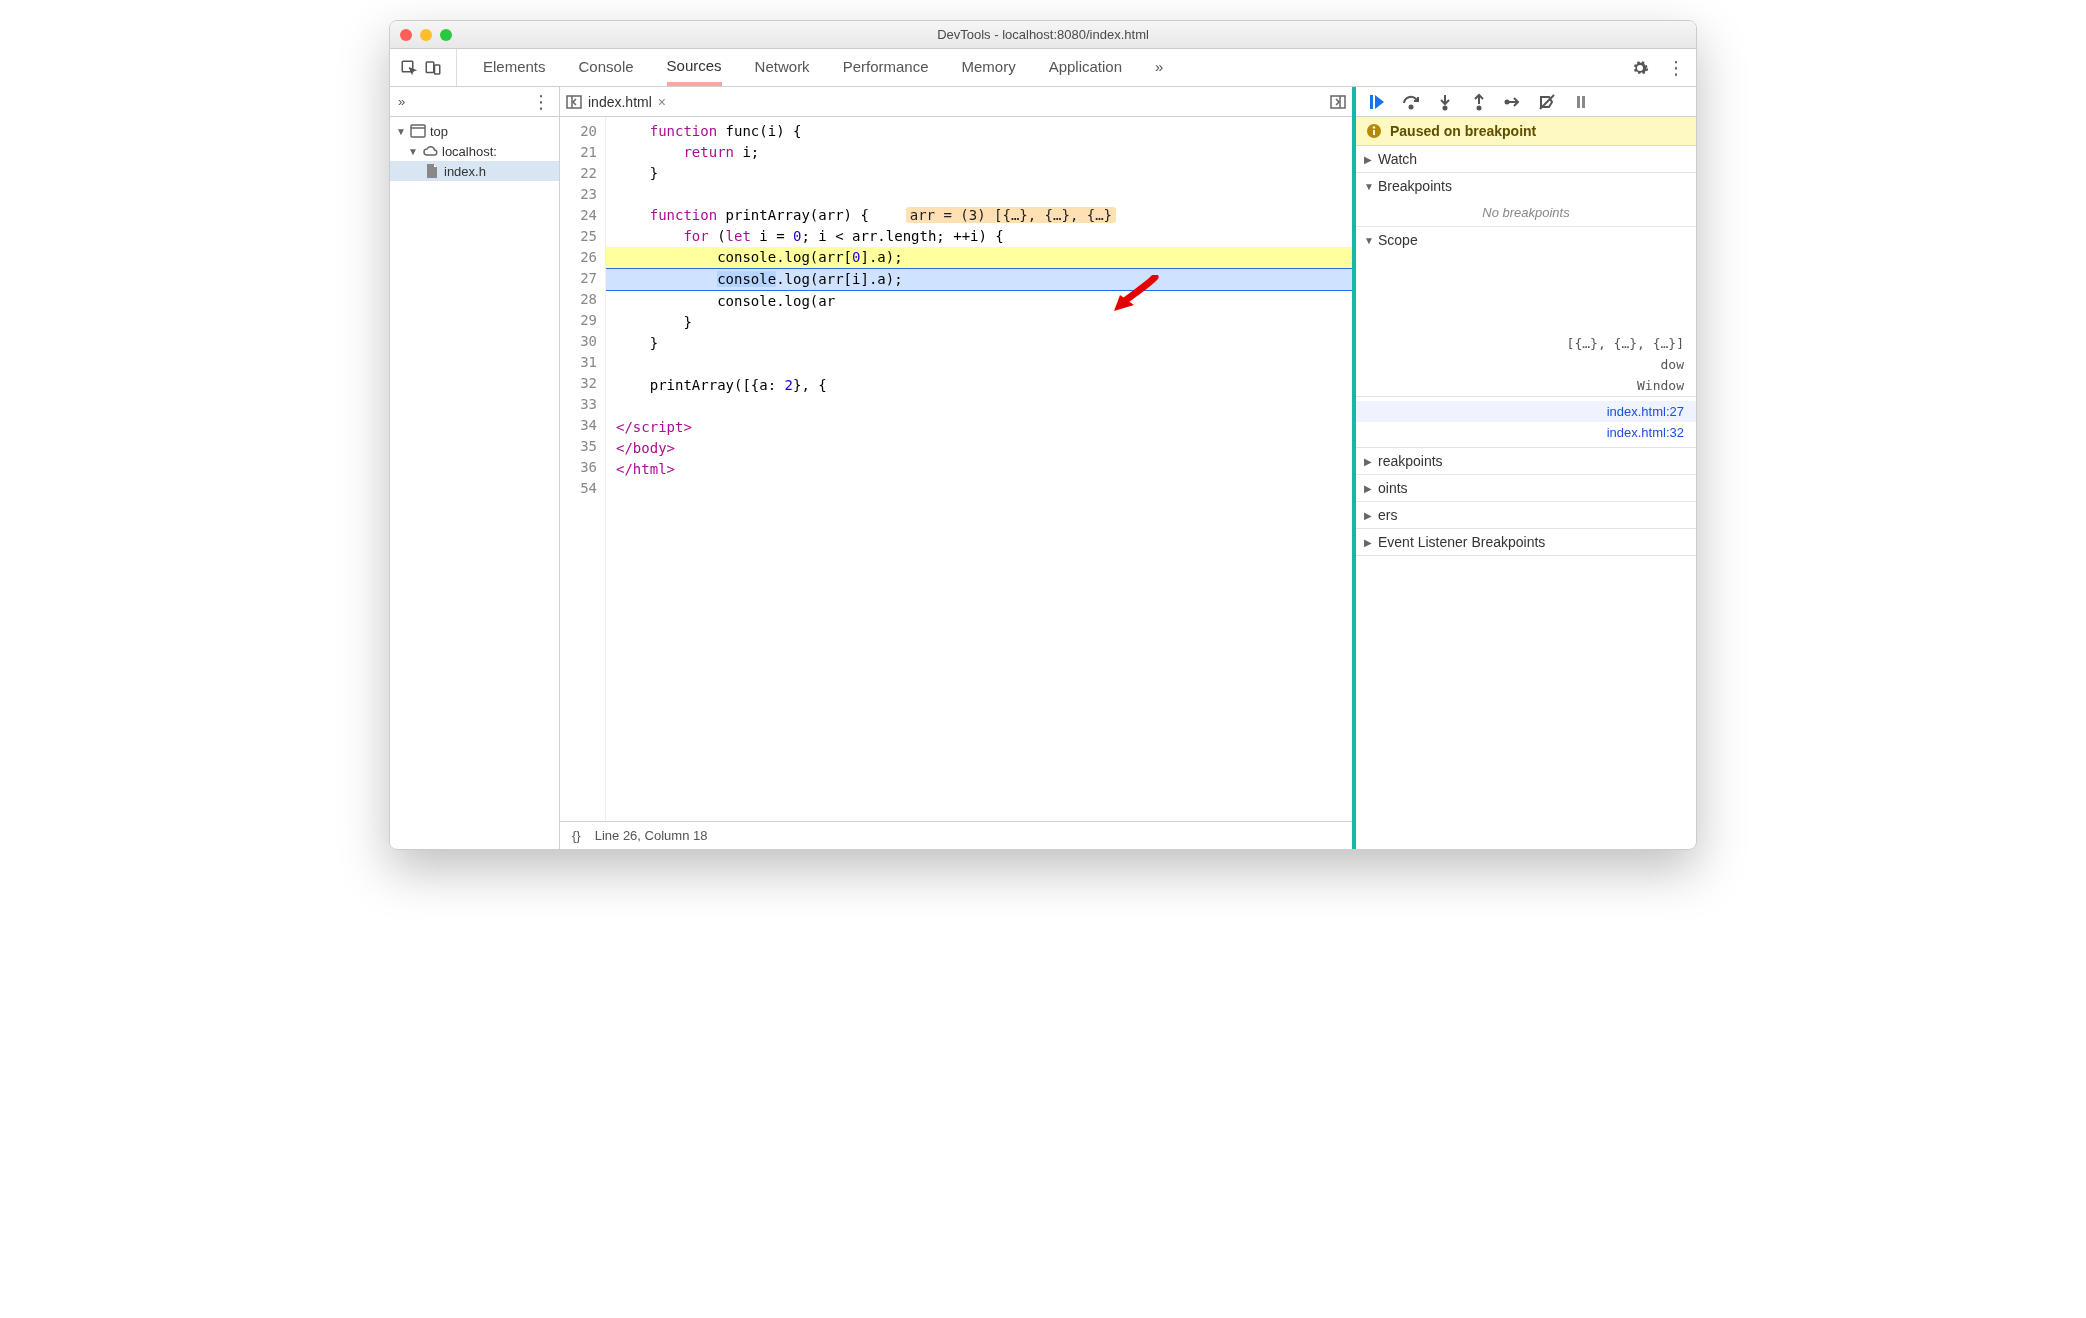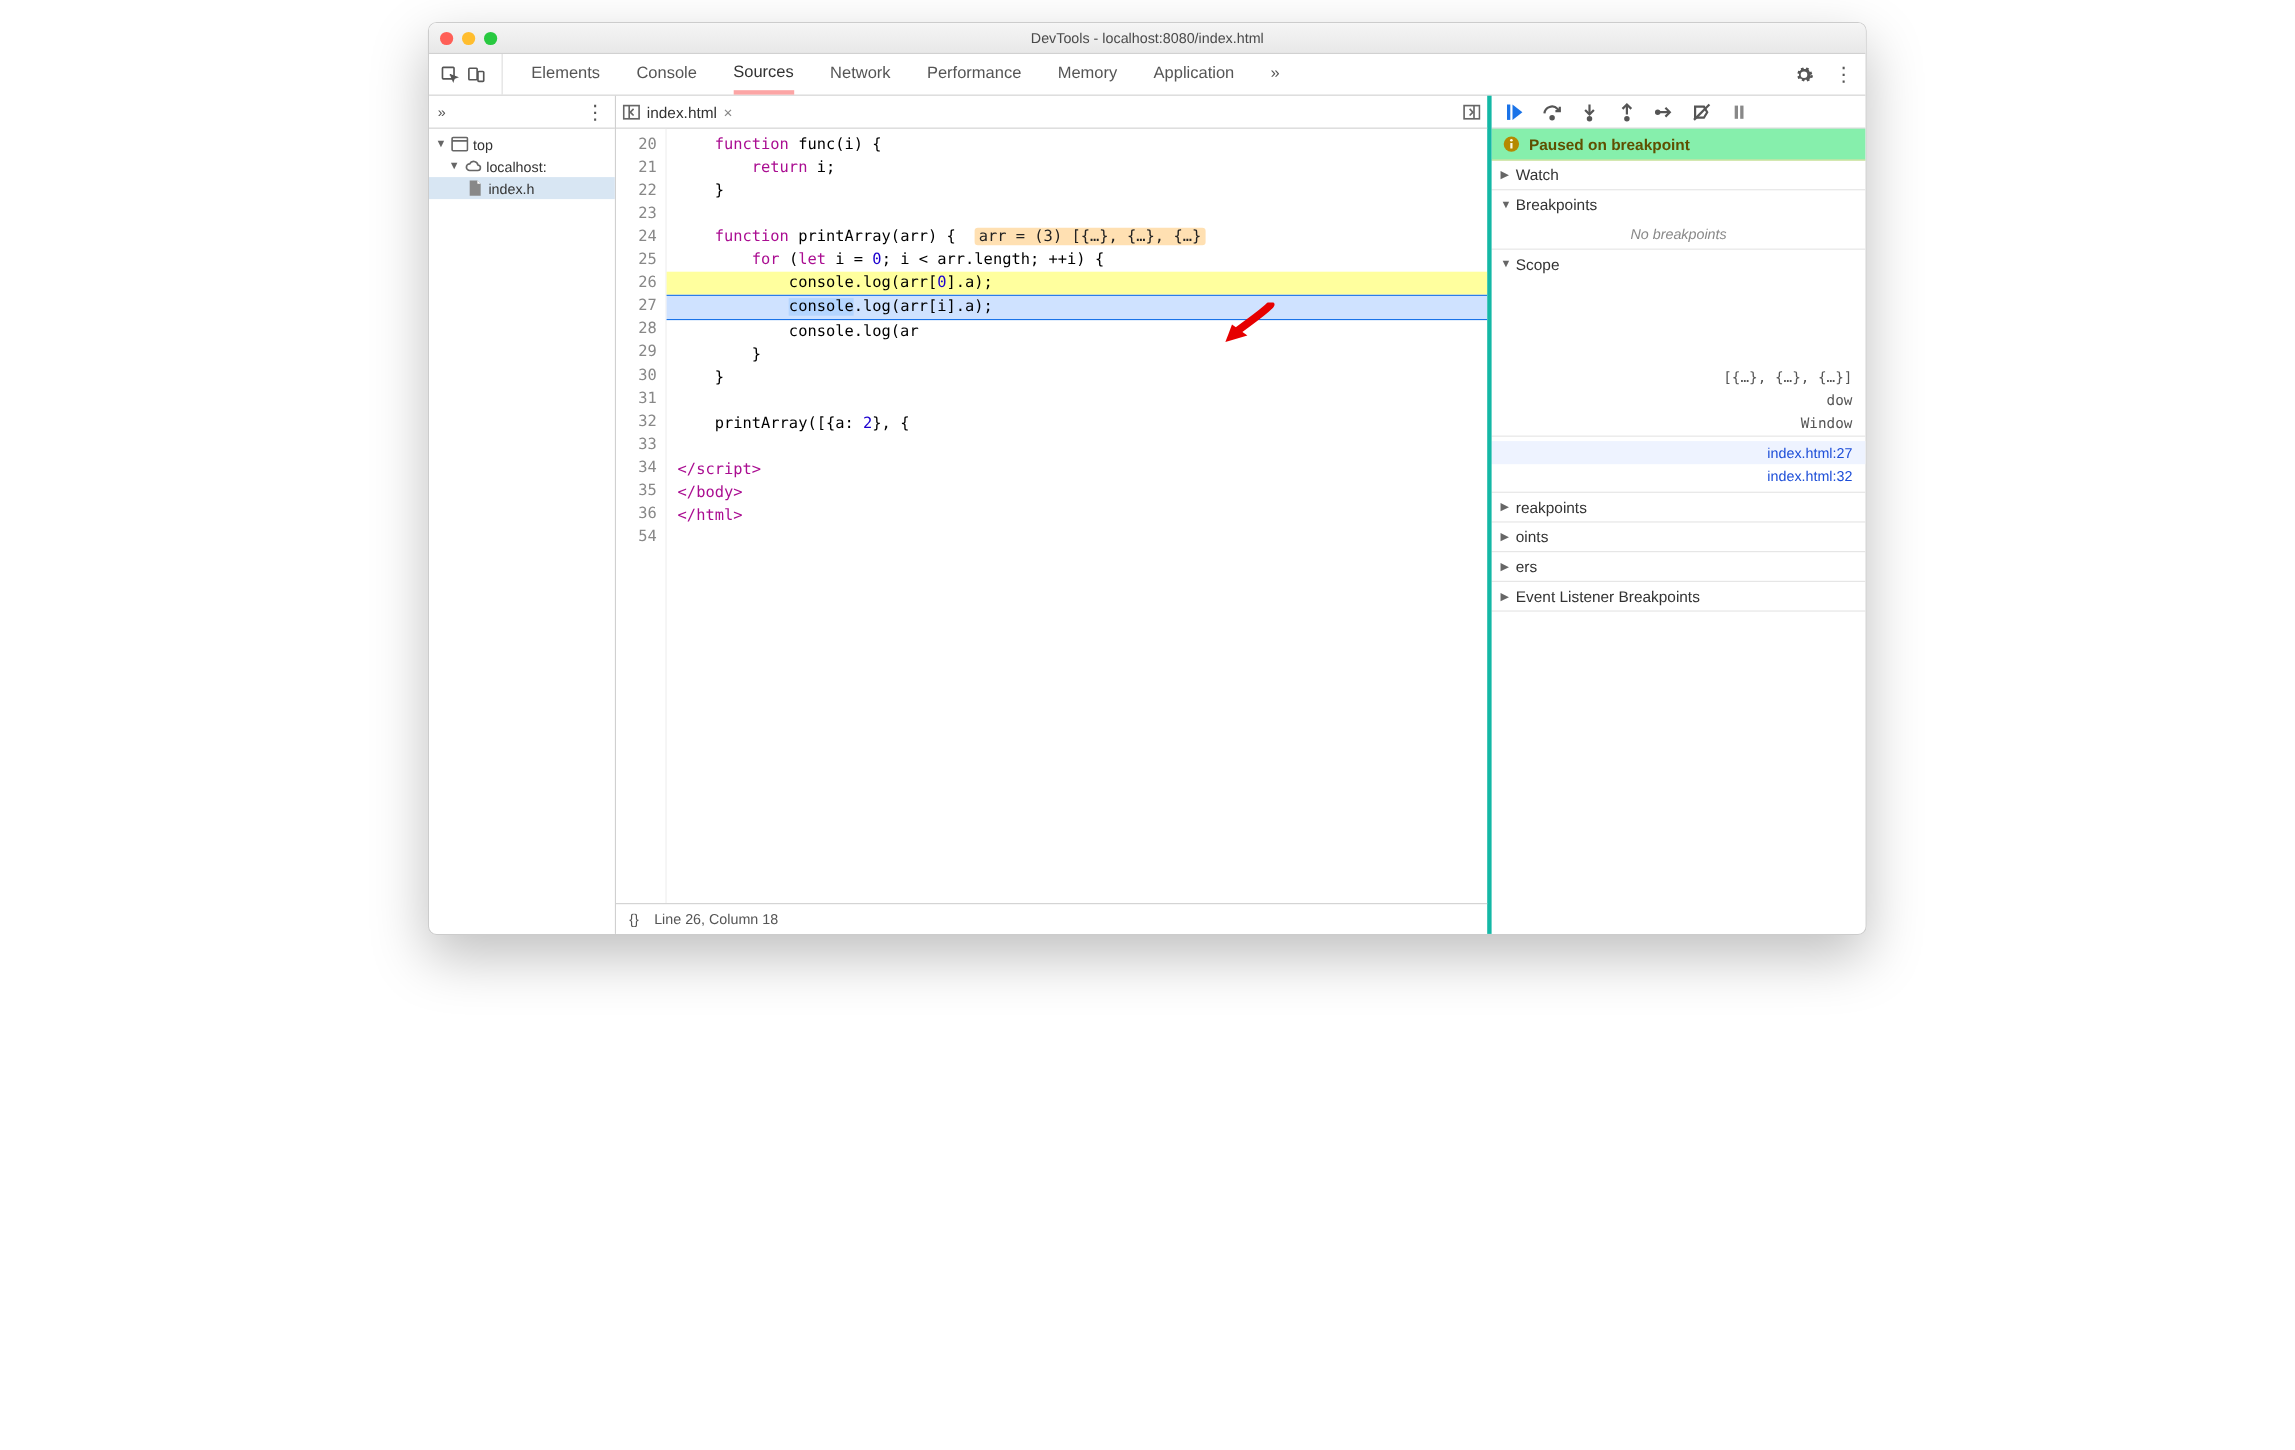--- a/index.html
+++ b/index.html
@@ -64,31 +64,31 @@
   .editor-tabs { height:30px; border-bottom:1px solid #d0d0d0; display:flex; align-items:center; padding:0 6px; gap:6px; }
   .editor-tab { display:flex; align-items:center; gap:6px; font-size:14px; color:#333; }
   .editor-tab .close { color:#888; cursor:pointer; }
   .editor-tabs .right-icon { margin-left:auto; }
   .code-area { flex:1; display:flex; overflow:auto; font-family: Menlo, Monaco, Consolas, monospace; font-size:14px; line-height:21px; position:relative; }
   .gutter { background:#fff; color:#888; text-align:right; padding:4px 8px 4px 4px; user-select:none; border-right:1px solid #eee; min-width:46px; }
   .code-lines { padding:4px 0; min-width:0; flex:1; white-space:pre; position:relative; }
   .code-line { padding:0 10px; }
   .hl-yellow { background:#ffff9e; }
   .hl-blue { background:#cfe2ff; border-top:1px solid #1a73e8; border-bottom:1px solid #1a73e8; }
-  .badge-inline { background:#ffe0b2; color:#222; border-radius:3px; padding:0 4px; font-style:normal; margin-left:0;}
+  .badge-inline { background:#ffe0b2; color:#222; border-radius:3px; padding:0 4px; font-style:normal; margin-left:20px;}
   .tok-kw { color:#aa0d91; }
   .tok-num { color:#1c00cf; }
   .tok-tag { color:#aa0d91; }
   .sel-box { background:#b4d5ff; }
   .statusbar { height:28px; border-top:1px solid #d0d0d0; display:flex; align-items:center; padding:0 12px; color:#555; gap:14px; font-size:13px; }
   
   .right-pane { width:340px; display:flex; flex-direction:column; }
   .dbg-toolbar { height:30px; border-bottom:1px solid #d0d0d0; display:flex; align-items:center; gap:16px; padding:0 12px; color:#555; }
   .dbg-toolbar .resume { color:#1a73e8; }
-  .paused-banner { background:#86efac; color:#5f5000; padding:6px 10px; display:flex; align-items:center; gap:8px; border-bottom:1px solid #e8e0a0; font-size:14px; font-weight:600; }
+  .paused-banner { background:#fef9c3; color:#5f5000; padding:6px 10px; display:flex; align-items:center; gap:8px; border-bottom:1px solid #e8e0a0; font-size:14px; font-weight:600; }
   .section { border-bottom:1px solid #e4e4e4; }
   .section-header { display:flex; align-items:center; gap:4px; padding:5px 8px; font-size:14px; color:#333; cursor:pointer; }
   .section-header .disclosure { font-size:10px; color:#666; }
   .section-body { font-size:13px; color:#333; }
   .no-breakpoints { color:#888; font-style:italic; text-align:center; padding:6px 0; }
   .scope-row { display:flex; padding:3px 12px; font-family: Menlo, Monaco, Consolas, monospace; font-size:13px; }
   .scope-row .val { margin-left:auto; color:#555; }
   .callstack-row { display:flex; padding:3px 12px; font-size:13px; }
   .callstack-row.current { background:#eef3ff; }
   .callstack-row .loc { margin-left:auto; color:#1d4ed8; }

